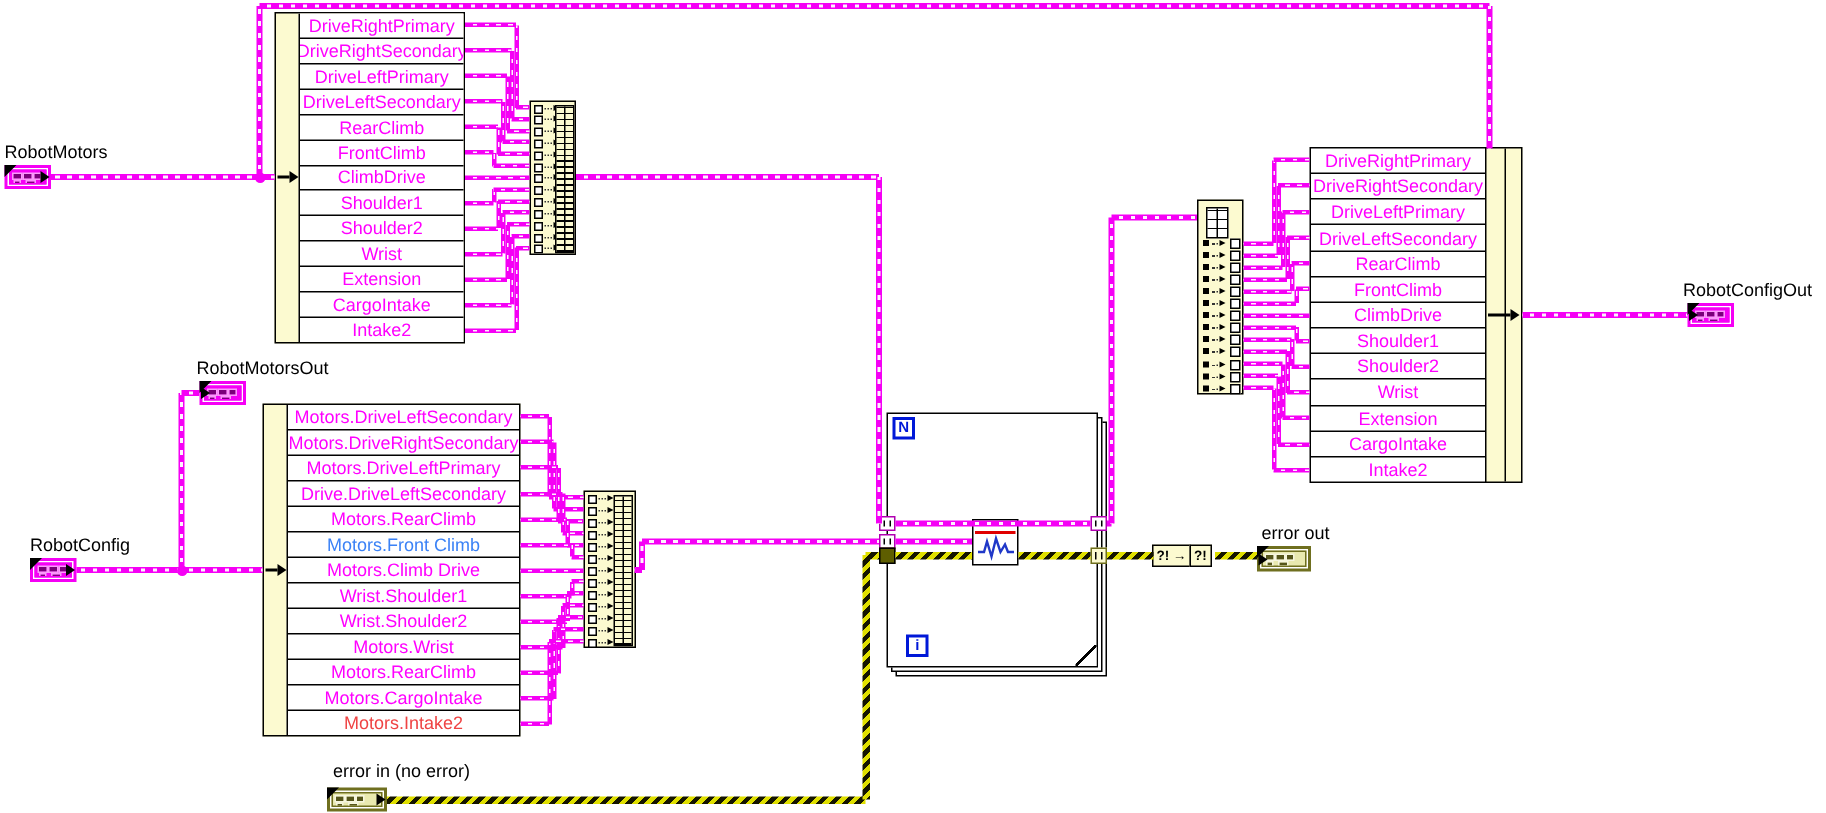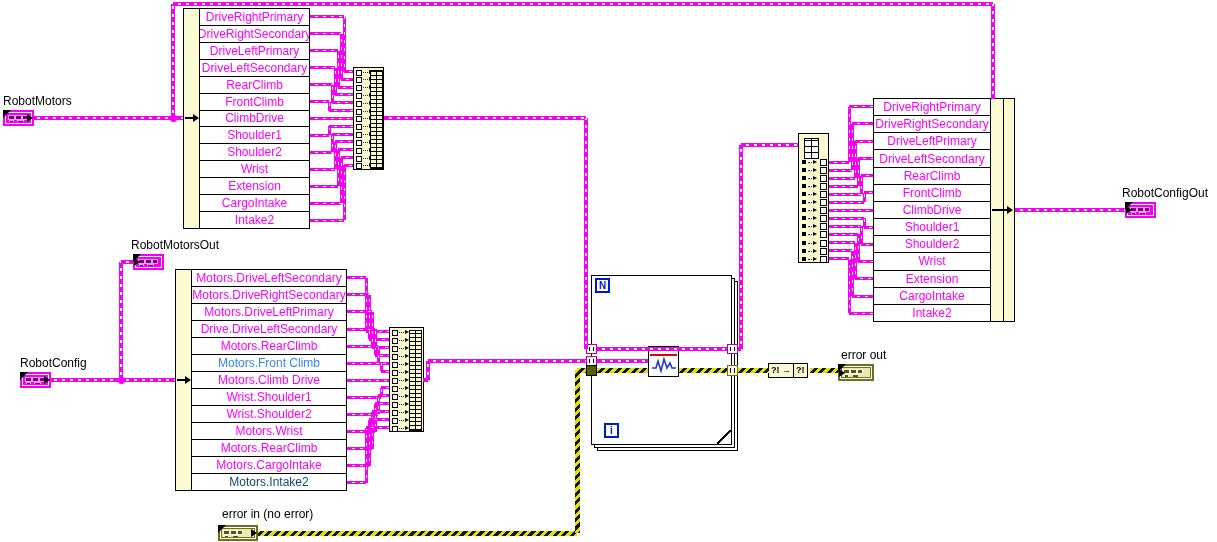--- a/index.html
+++ b/index.html
@@ -84,21 +84,21 @@
         <div class="frow" style="color: rgb(255, 0, 255);">Motors.DriveLeftPrimary</div>
         <div class="frow" style="color: rgb(255, 0, 255);">Drive.DriveLeftSecondary</div>
         <div class="frow" style="color: rgb(255, 0, 255);">Motors.RearClimb</div>
         <div class="frow" style="color: #3b82f6;">Motors.Front Climb</div>
         <div class="frow" style="color: rgb(255, 0, 255);">Motors.Climb Drive</div>
         <div class="frow" style="color: rgb(255, 0, 255);">Wrist.Shoulder1</div>
         <div class="frow" style="color: rgb(255, 0, 255);">Wrist.Shoulder2</div>
         <div class="frow" style="color: rgb(255, 0, 255);">Motors.Wrist</div>
         <div class="frow" style="color: rgb(255, 0, 255);">Motors.RearClimb</div>
         <div class="frow" style="color: rgb(255, 0, 255);">Motors.CargoIntake</div>
-        <div class="frow" style="color: #0c4a6e;">Motors.Intake2</div>
+        <div class="frow" style="color: #ef4444;">Motors.Intake2</div>
       </div>
   </div>
   <div id="bn-cells">
       <div class="frow" style="color: rgb(255, 0, 255);">DriveRightPrimary</div>
       <div class="frow" style="color: rgb(255, 0, 255);">DriveRightSecondary</div>
       <div class="frow" style="color: rgb(255, 0, 255);">DriveLeftPrimary</div>
       <div class="frow" style="color: rgb(255, 0, 255);">DriveLeftSecondary</div>
       <div class="frow" style="color: rgb(255, 0, 255);">RearClimb</div>
       <div class="frow" style="color: rgb(255, 0, 255);">FrontClimb</div>
       <div class="frow" style="color: rgb(255, 0, 255);">ClimbDrive</div>

